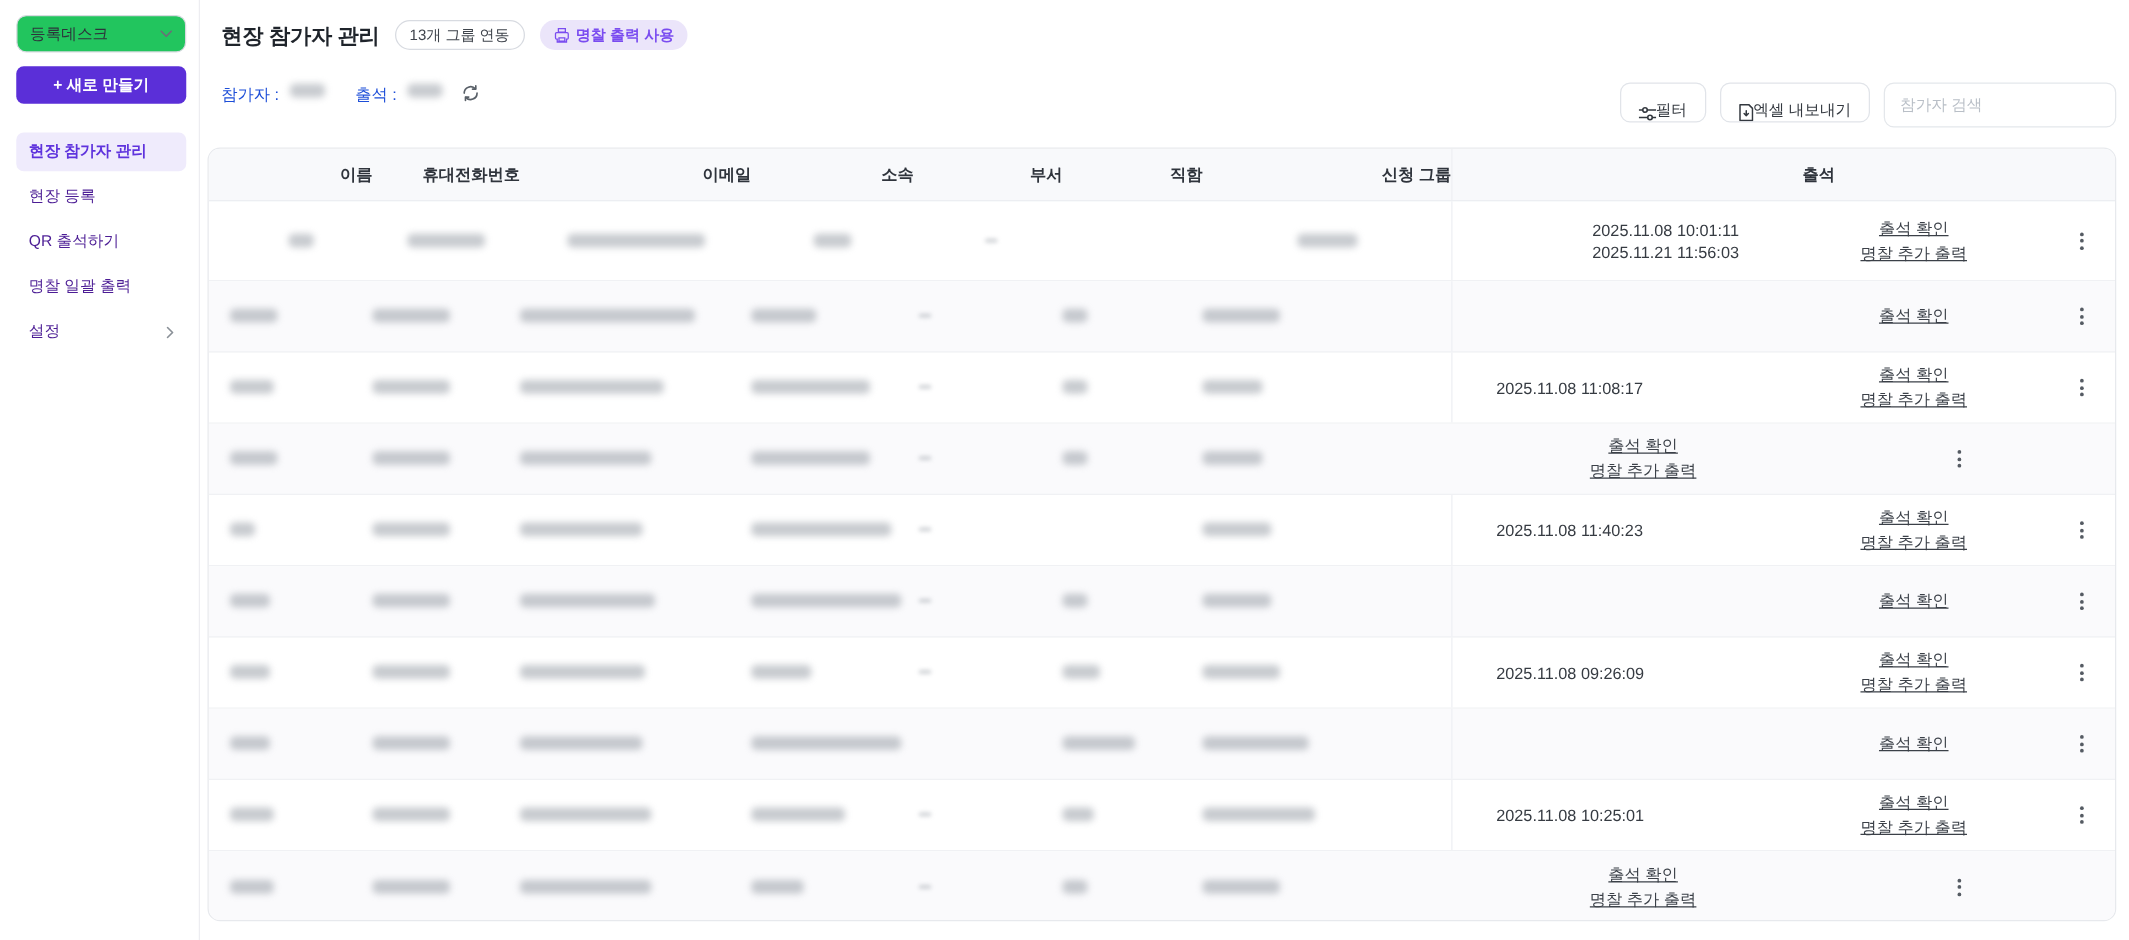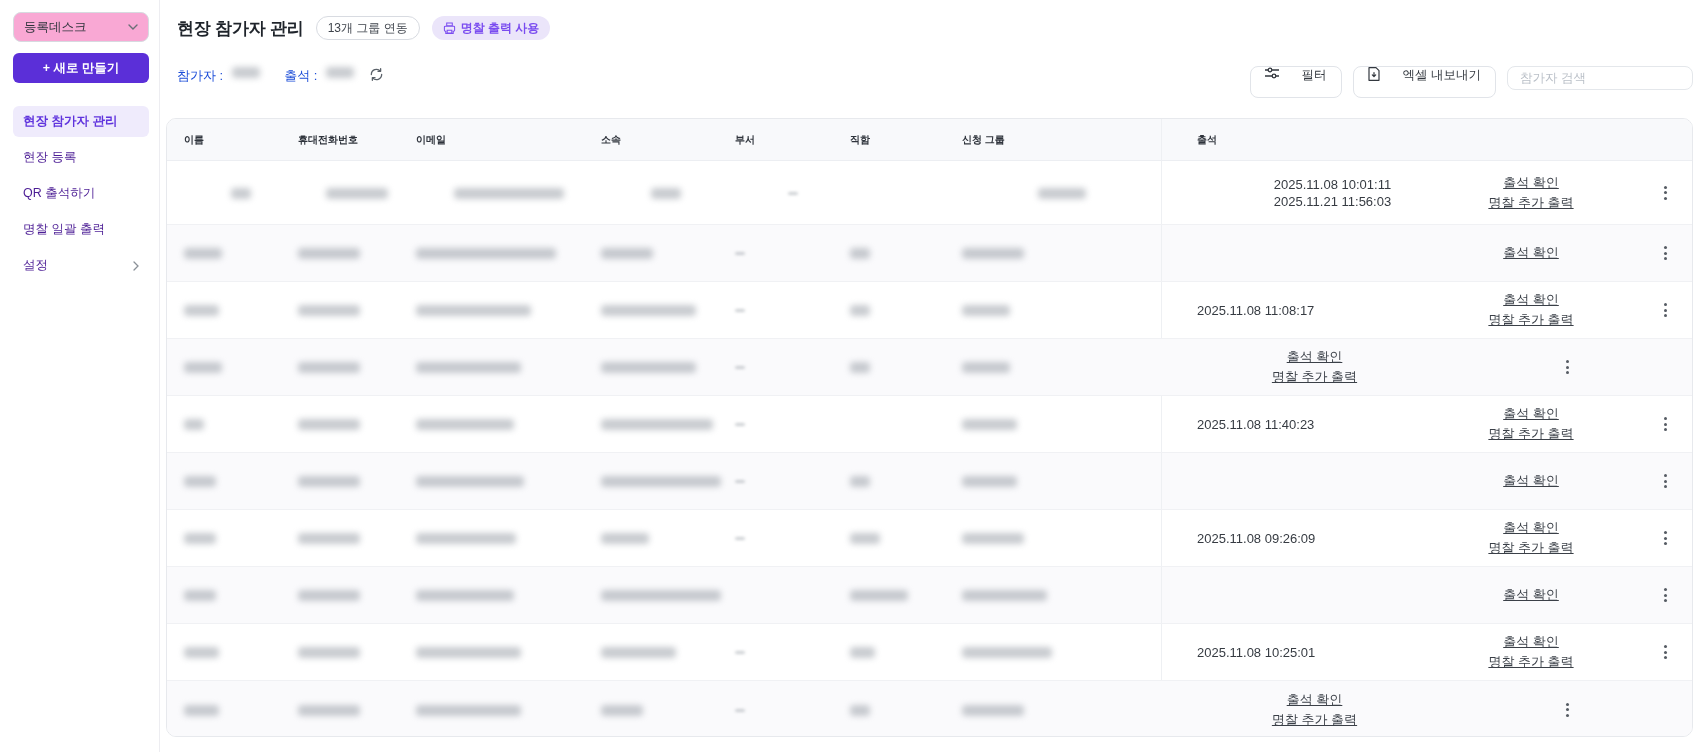--- a/index.html
+++ b/index.html
@@ -4,21 +4,21 @@
 <style>
   * { margin:0; padding:0; box-sizing:border-box; }
   html,body { width:1703px; height:752px; background:#fff; overflow:hidden;
               font-family:"Liberation Sans", sans-serif; color:#23272e; }
 
   
   .sidebar { position:absolute; left:0; top:0; width:160px; height:752px;
              border-right:1px solid #ededf1; padding:12px 10px 0 13px; background:#fff; }
   .ws-select { display:flex; align-items:center; justify-content:space-between;
                height:30px; padding:0 10px; border:1px solid #d7dae0; border-radius:8px;
-               font-size:12.5px; color:#2e333b; cursor:pointer; background:#f9a8d4; }
+               font-size:12.5px; color:#2e333b; cursor:pointer; background:#22c55e; }
   .ws-select .chev { color:#6a7077; font-size:10px; }
   .new-btn { margin-top:11px; width:100%; height:30px; border:none; border-radius:6px;
              background:#5b2fd8; color:#fff; font-size:12.5px; font-weight:700;
              font-family:"Liberation Sans",sans-serif; cursor:pointer; }
   .nav { margin-top:23px; display:flex; flex-direction:column; gap:5px; }
   .nav-item { display:flex; align-items:center; justify-content:space-between;
               height:31px; padding:0 10px; border-radius:6px; font-size:12.5px;
               color:#4c1d95; cursor:pointer; }
   .nav-item.active { background:#efebfc; color:#5f33dd; font-weight:700; }
   .nav-item .chev-r { color:#8a9097; font-size:11px; }
@@ -34,38 +34,38 @@
 
   .stats-row { display:flex; align-items:flex-start; gap:9px; padding:27px 0 0 17px;
                font-size:13px; color:#1d4ed8; }
   .blob { display:inline-block; height:11px; border-radius:4px; background:#9aa0a8;
           filter:blur(3px); opacity:.55; vertical-align:middle; }
   .blob.dash { height:3px; width:10px; filter:blur(1.5px); opacity:.5; }
   .refresh-btn { background:none; border:none; cursor:pointer; margin-left:6px;
                  display:inline-flex; align-items:center; }
 
   .toolbar { position:absolute; top:66px; right:10px; display:flex; gap:11px; }
-  .tb-btn { display:inline-flex; align-items:flex-start; gap:23px; height:32px; padding:0 14px;
+  .tb-btn { display:inline-flex; align-items:flex-end; gap:0; height:32px; padding:0 14px;
             background:#fff; border:1px solid #e1e4e9; border-radius:8px; font-size:12.5px;
             color:#33383f; cursor:pointer; font-family:"Liberation Sans",sans-serif; }
-  .search-input { width:186px; height:24px; border:1px solid #e4e7eb; border-radius:8px;
+  .search-input { width:186px; height:36px; border:1px solid #e4e7eb; border-radius:8px;
                   padding:0 12px; font-size:12.5px; color:#33383f;
                   font-family:"Liberation Sans",sans-serif; }
   .search-input::placeholder { color:#b9bfc7; }
 
   
   .card { position:absolute; left:166px; top:118px; width:1527px; height:619px;
           border:1px solid #e7e9ed; border-radius:10px; overflow:hidden; background:#fff; }
   .tr { display:grid; height:57px; align-items:center; border-bottom:1px solid #f0f1f4;
         grid-template-columns:131px 118px 185px 130px 119px 112px 199px 307px 126px 98px; }
   .tr:last-child { border-bottom:none; }
   .tr.tall { height:64px;text-align:center; }
   .tr.head { height:42px; background:#f8f9fb; border-bottom:1px solid #eceef2; }
   .tr.stripe { background:#fafafc; }
-  .th { font-size:10px; font-weight:700; color:#2f343c; }
+  .th { font-size:13px; font-weight:700; color:#2f343c;text-align:right; }
   .c-name { padding-left:17px; }
   .c-dept { padding-left:4px; }
   .c-att { border-left:1px solid #eef0f3; padding-left:35px; height:100%;
            display:flex; flex-direction:column; justify-content:center; }
   .ts { font-size:13px; color:#363b42; line-height:17px; white-space:nowrap; }
   .c-actions { display:flex; flex-direction:column; align-items:center; gap:2px; }
   .tlink { font-size:13px; color:#3b4048; text-decoration:underline; cursor:pointer;
            white-space:nowrap; }
   .c-menu { display:flex; justify-content:flex-end; padding-right:21px; }
   .dots { display:flex; flex-direction:column; gap:2.5px; cursor:pointer; padding:4px; }

